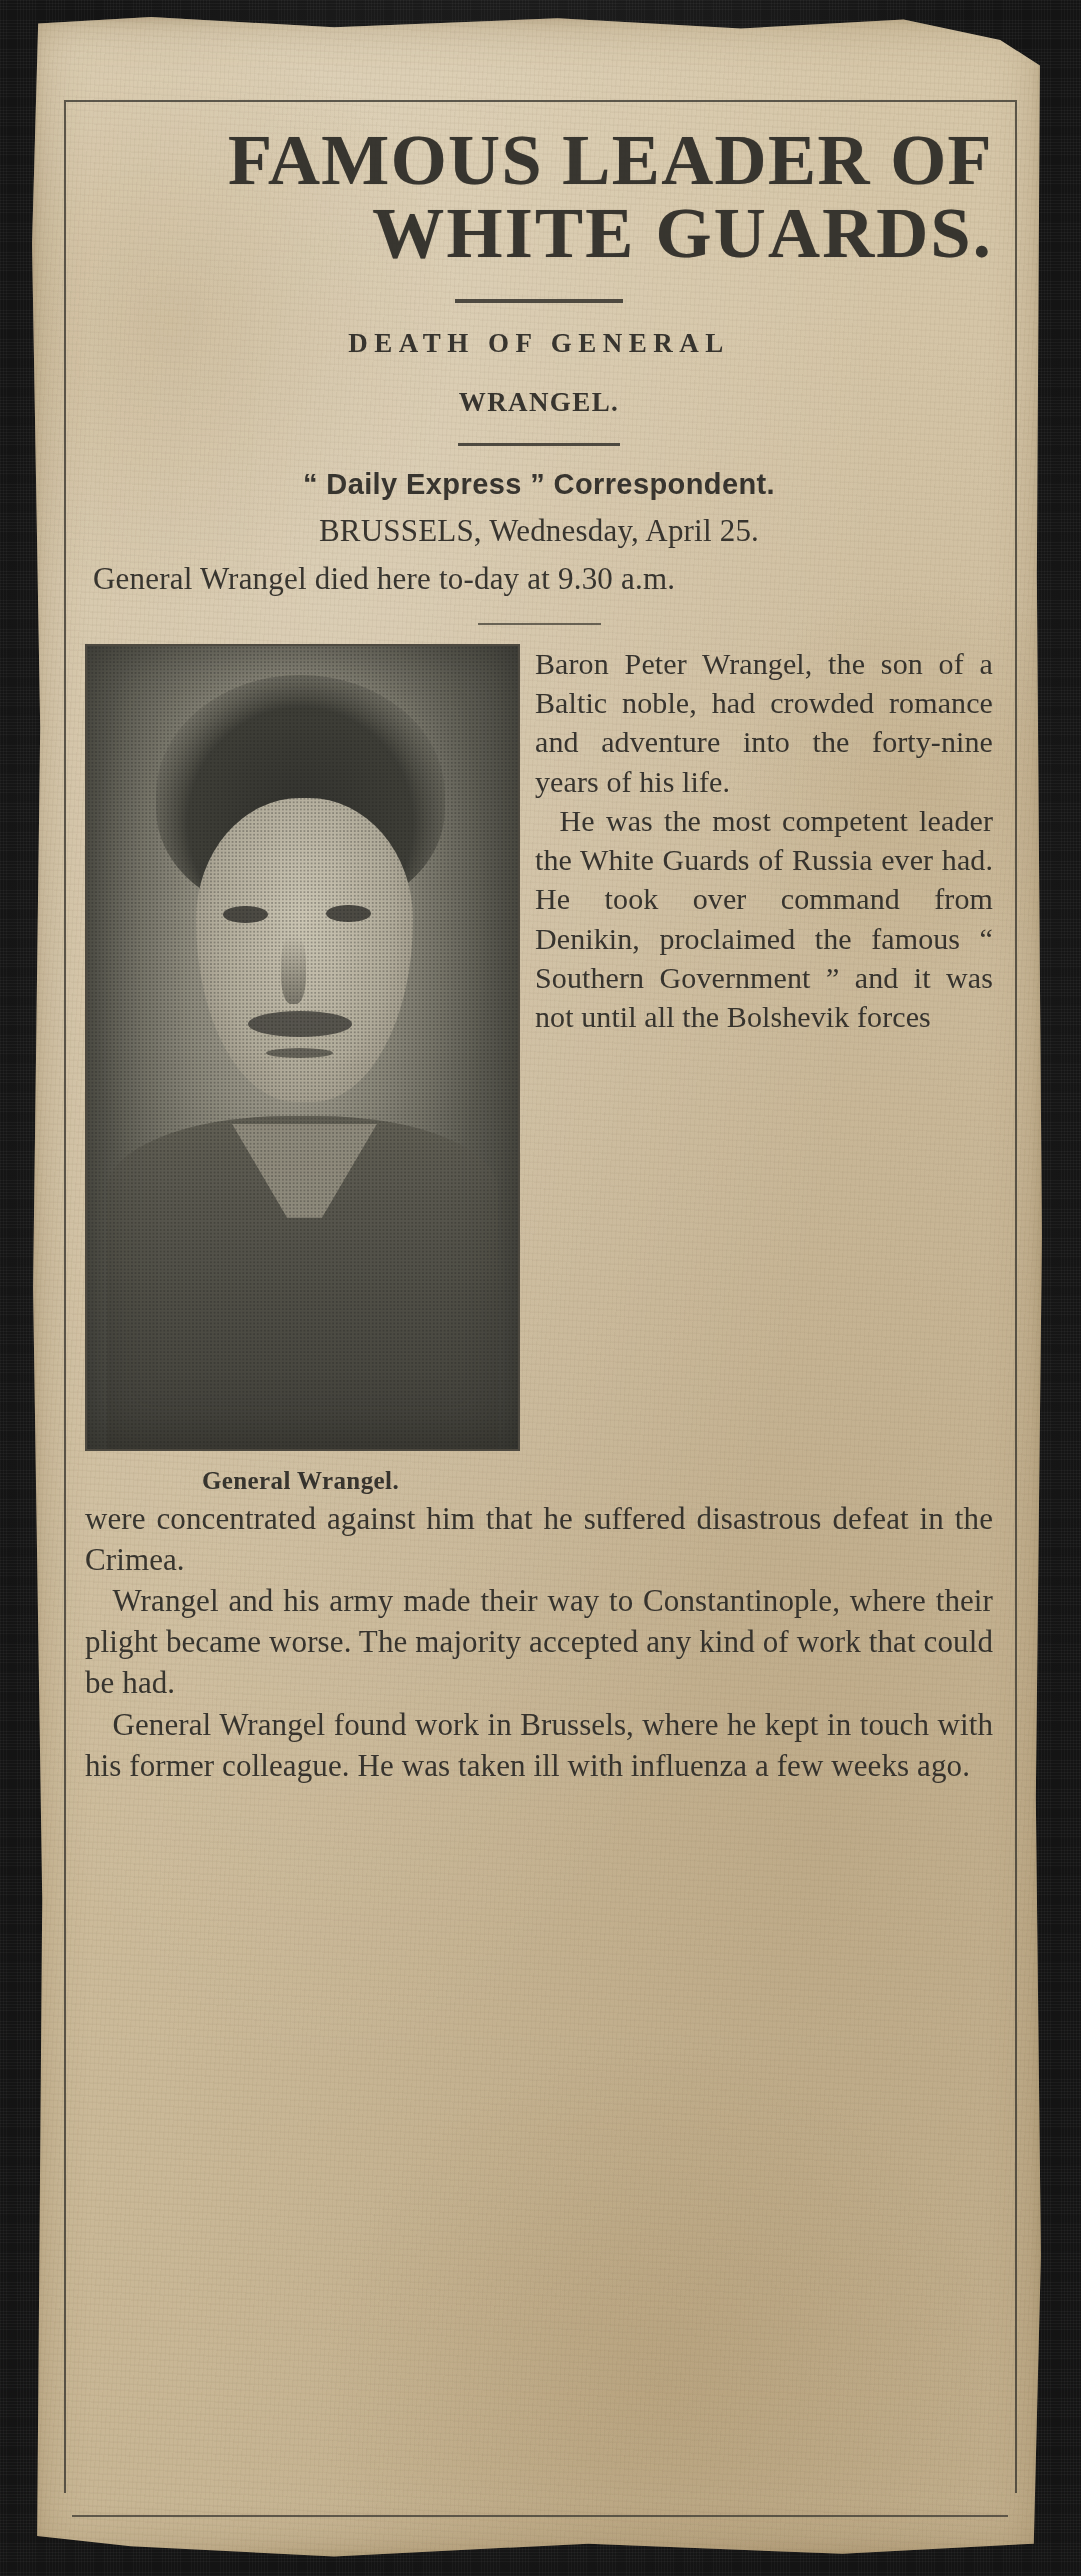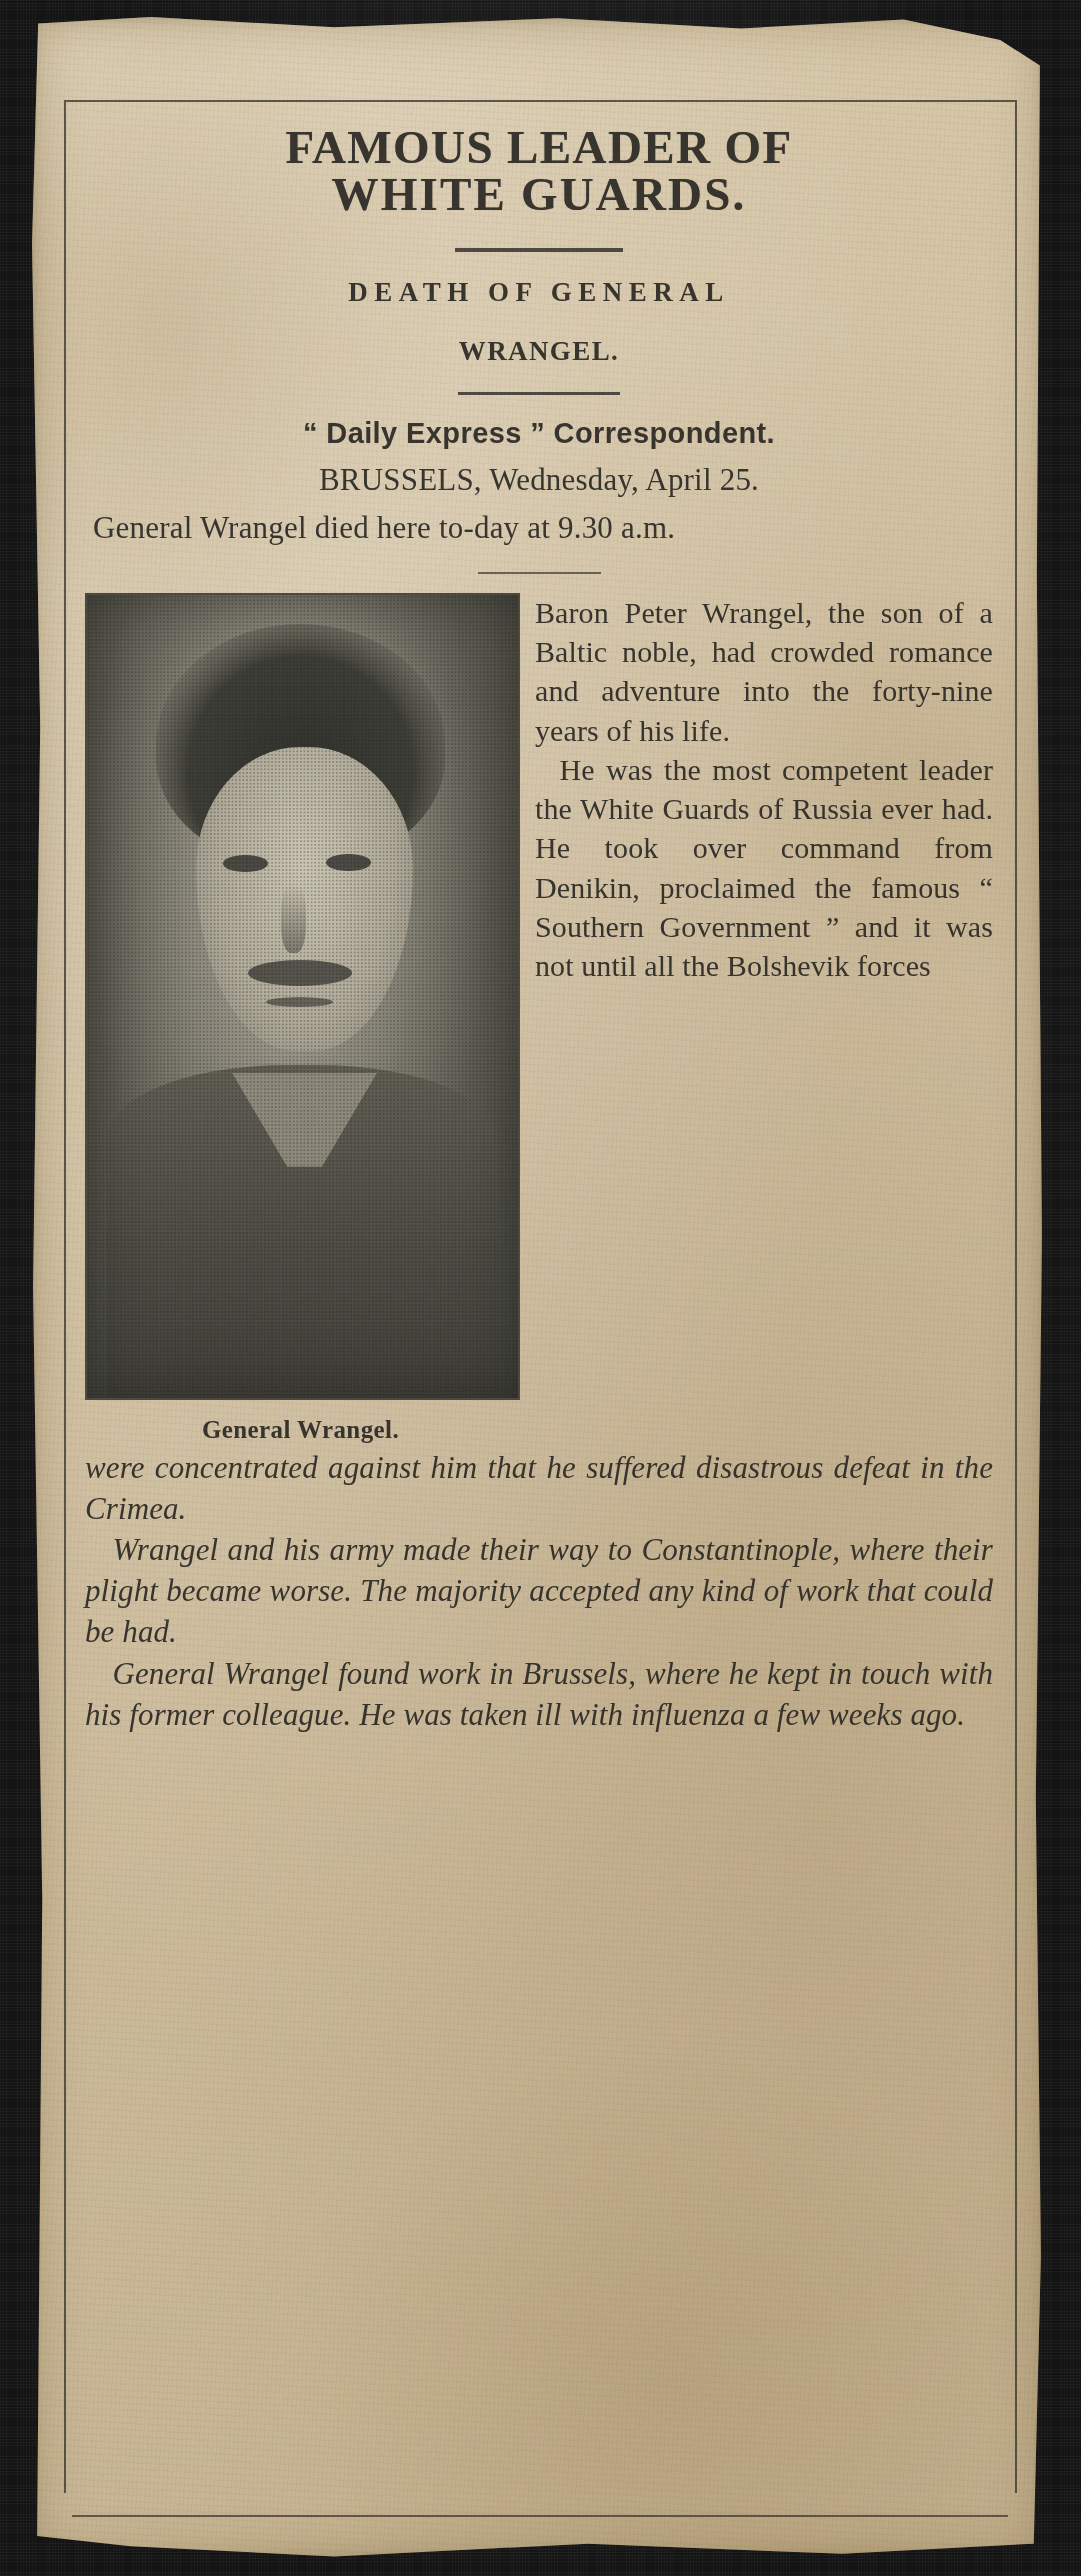--- a/index.html
+++ b/index.html
@@ -92,22 +92,22 @@
     position: absolute;
     left: 56px;
     top: 109px;
     width: 908px;
     color: #2c2a26;
   }
 
   .headline {
     font-family: "Liberation Serif", serif;
     font-weight: 700;
-    text-align: center;
-    font-size: 47px;
+    text-align: right;
+    font-size: 72px;
     line-height: 1.02;
     letter-spacing: 1.4px;
     margin: 0 0 2.9px 0;
     text-shadow: 0 0 0.7px rgba(40,38,32,0.5);
   }
   .headline .l2 { display:block; letter-spacing: 2.2px; }
 
   .rule-short {
     width: 168px;
     height: 3.6px;
@@ -246,21 +246,21 @@
   .text-col p {
     font-size: 30px;
     line-height: 1.31;
     margin: 0;
     text-align: justify;
     text-align-last: left;
     letter-spacing: 0.1px;
   }
   .text-col p + p { text-indent: 24.6px; }
 
-  .fullwidth { margin-top: 2.9px; font-style: italic; }
+  .fullwidth { margin-top: 2.9px; }
   .fullwidth p {
     font-size: 31px;
     line-height: 1.33;
     margin: 0;
     text-align: justify;
     text-align-last: left;
     letter-spacing: 0.1px;
   }
   .fullwidth p + p { text-indent: 27.5px; }
 

